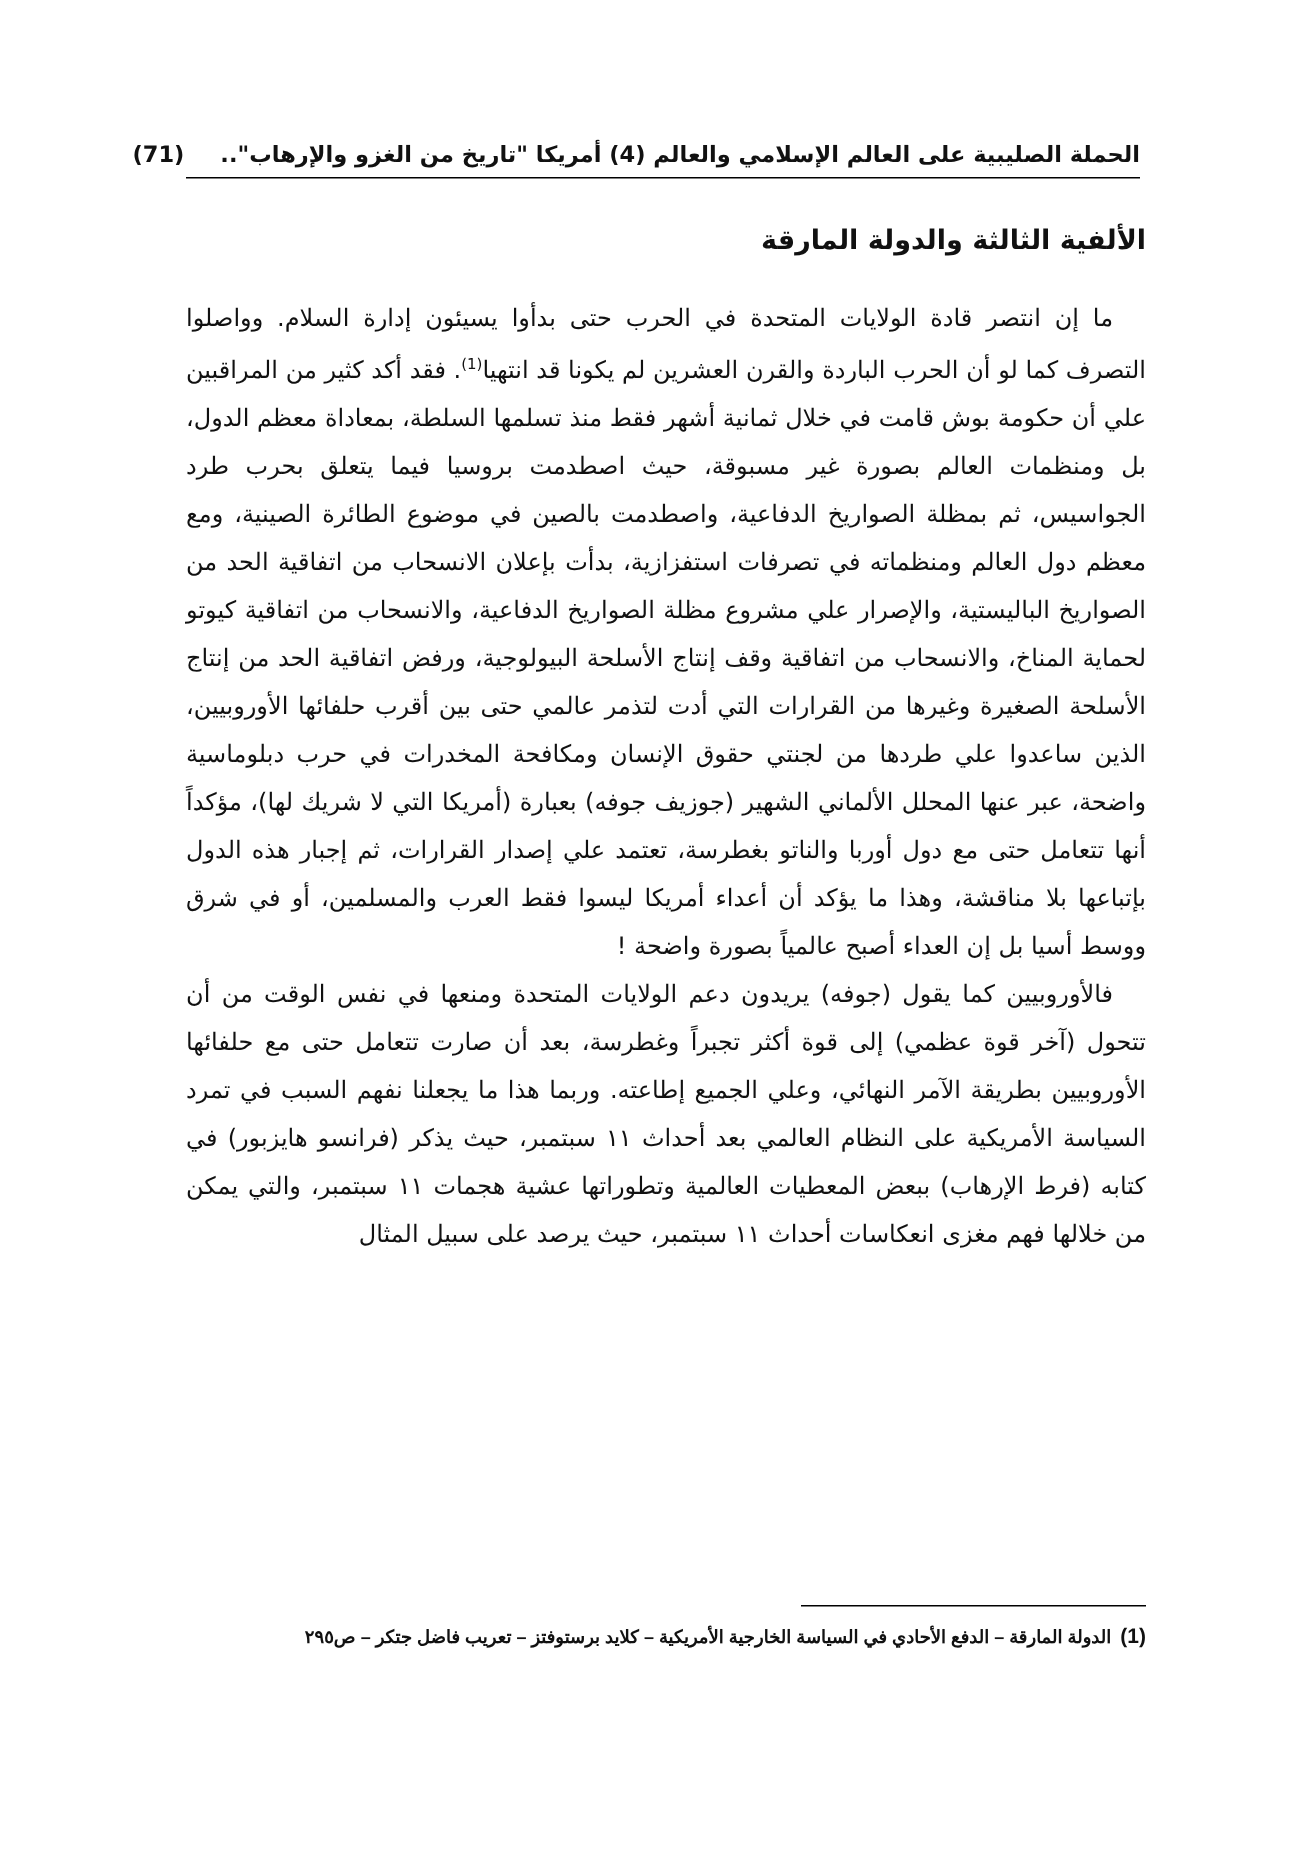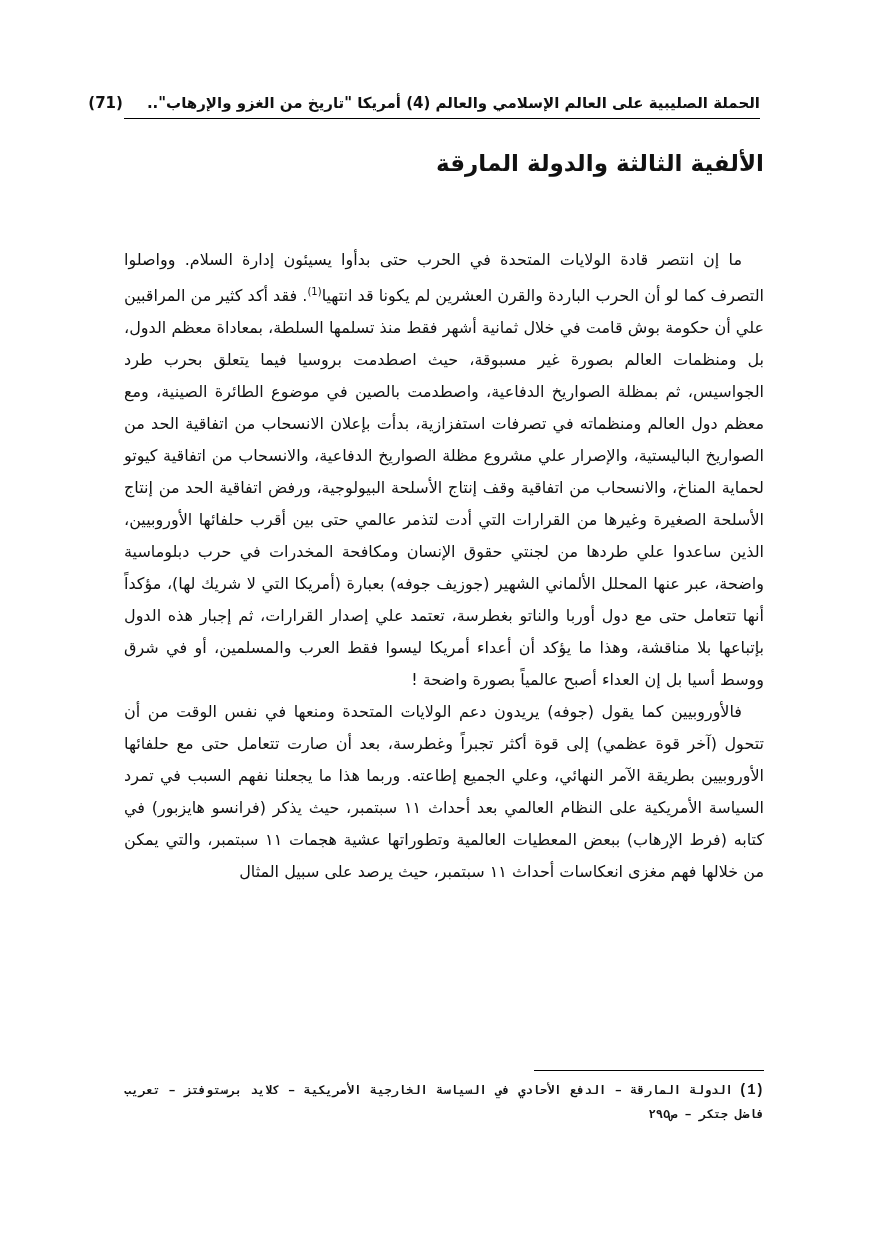--- a/index.html
+++ b/index.html
@@ -8,35 +8,35 @@
   .header {
     position: absolute; left: 124px; top: 88px; width: 636px; height: 30px;
     direction: rtl; display: flex; justify-content: flex-start; align-items: center;
     font-family: "DejaVu Sans", sans-serif; font-weight: bold; font-size: 15px;
     border-bottom: 1.5px solid #000;
   }
   .header .hdr-title { white-space: nowrap; }
   .header .hdr-page { margin-right: 24px; white-space: nowrap; }
   .section-title {
     position: absolute; left: 124px; top: 150px; width: 640px; direction: rtl; text-align: right;
-    font-family: "DejaVu Sans", sans-serif; font-weight: bold; font-size: 23px;
+    font-family: "DejaVu Sans", sans-serif; font-weight: bold; font-size: 18px;
   }
   .body-text {
     position: absolute; left: 124px; top: 196px; width: 640px; direction: rtl;
-    font-family: "DejaVu Sans", sans-serif; font-size: 16px; line-height: 32px; text-align: justify; margin-top: 48px;
+    font-family: "DejaVu Sans", sans-serif; font-size: 16px; line-height: 32px; text-align: justify;
   }
   .body-text p { margin: 0; text-indent: 22px; }
   .body-text sup { font-size: 10px; }
   .fn-rule {
     position: absolute; left: 534px; top: 1070px; width: 230px; height: 0;
     border-top: 1px solid #000;
   }
   .footnote {
     position: absolute; left: 124px; top: 1078px; width: 640px; direction: rtl; text-align: justify;
-    font-family: Liberation Mono, monospace; font-size: 12px; line-height: 24px; font-weight: bold;
+    font-family: Liberation Sans, sans-serif; font-size: 12px; line-height: 24px; font-weight: bold;
   }
   .footnote .fn-mark { font-weight: bold; font-size: 14px; margin-left: 6px; }
 </style>
 </head>
 <body>
 
 <div class="page">
 
   <div class="header">
     <span class="hdr-title">الحملة الصليبية على العالم الإسلامي والعالم (4) أمريكا "تاريخ من الغزو والإرهاب"..</span>

